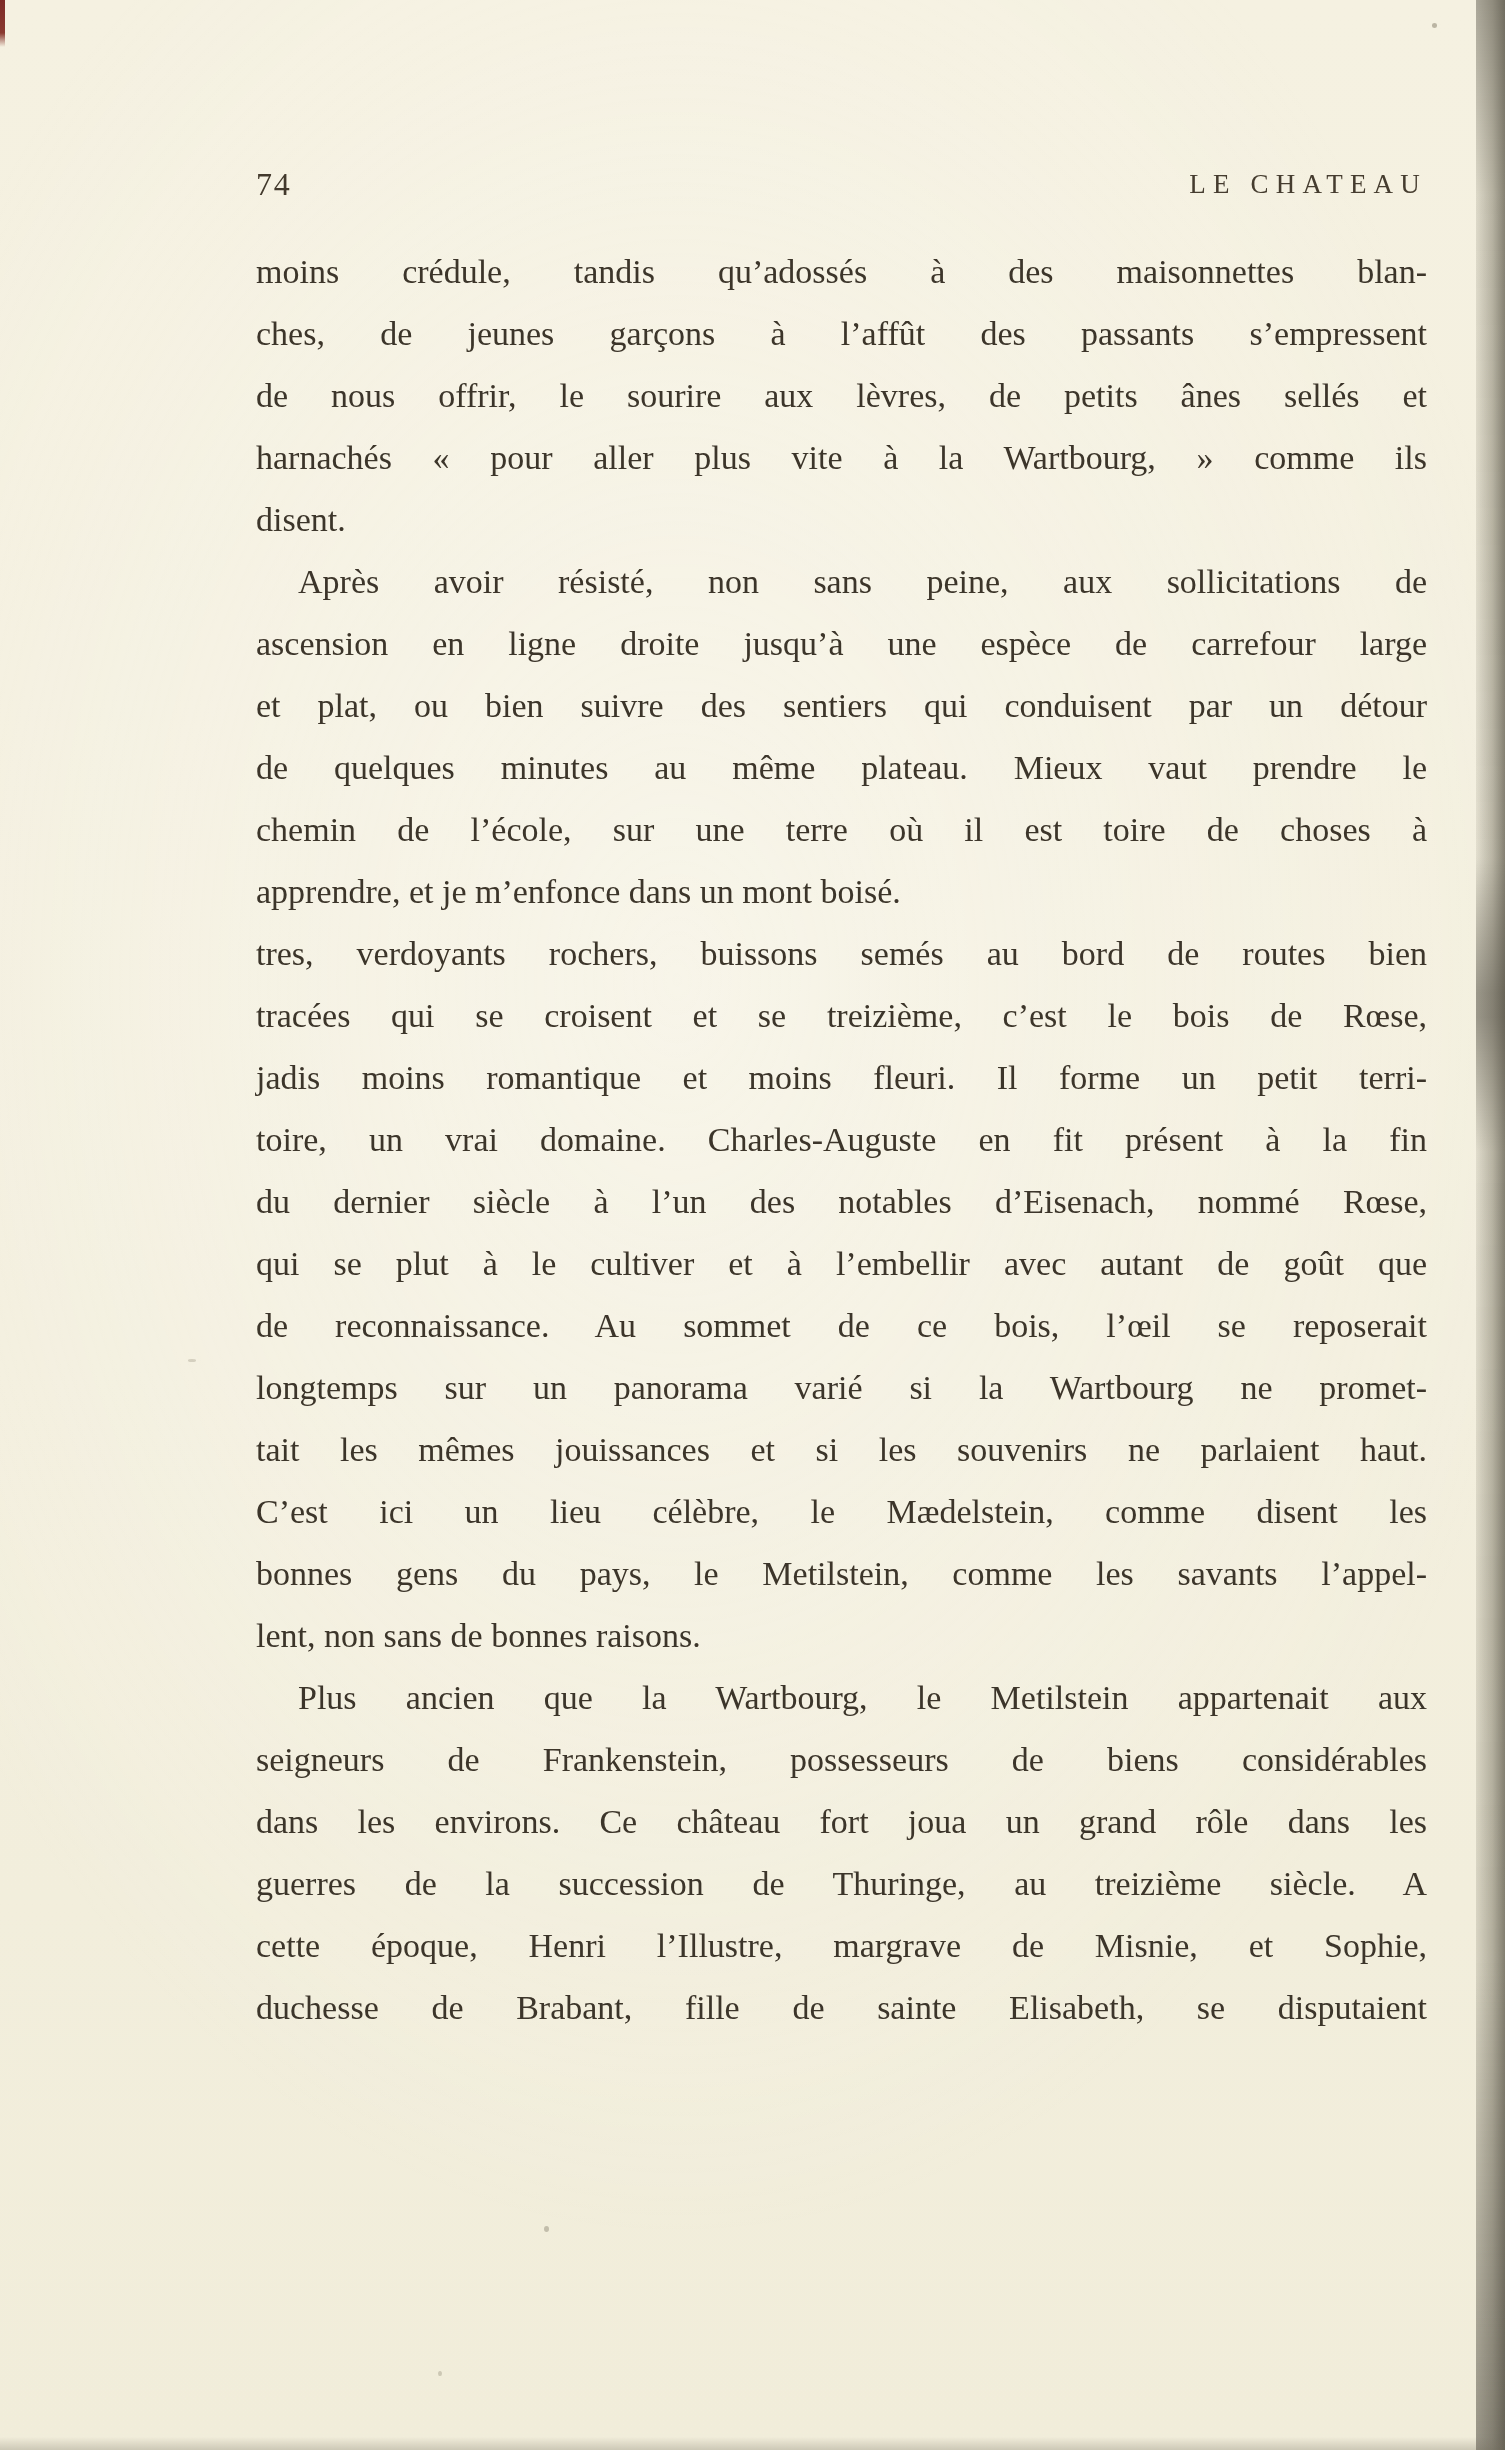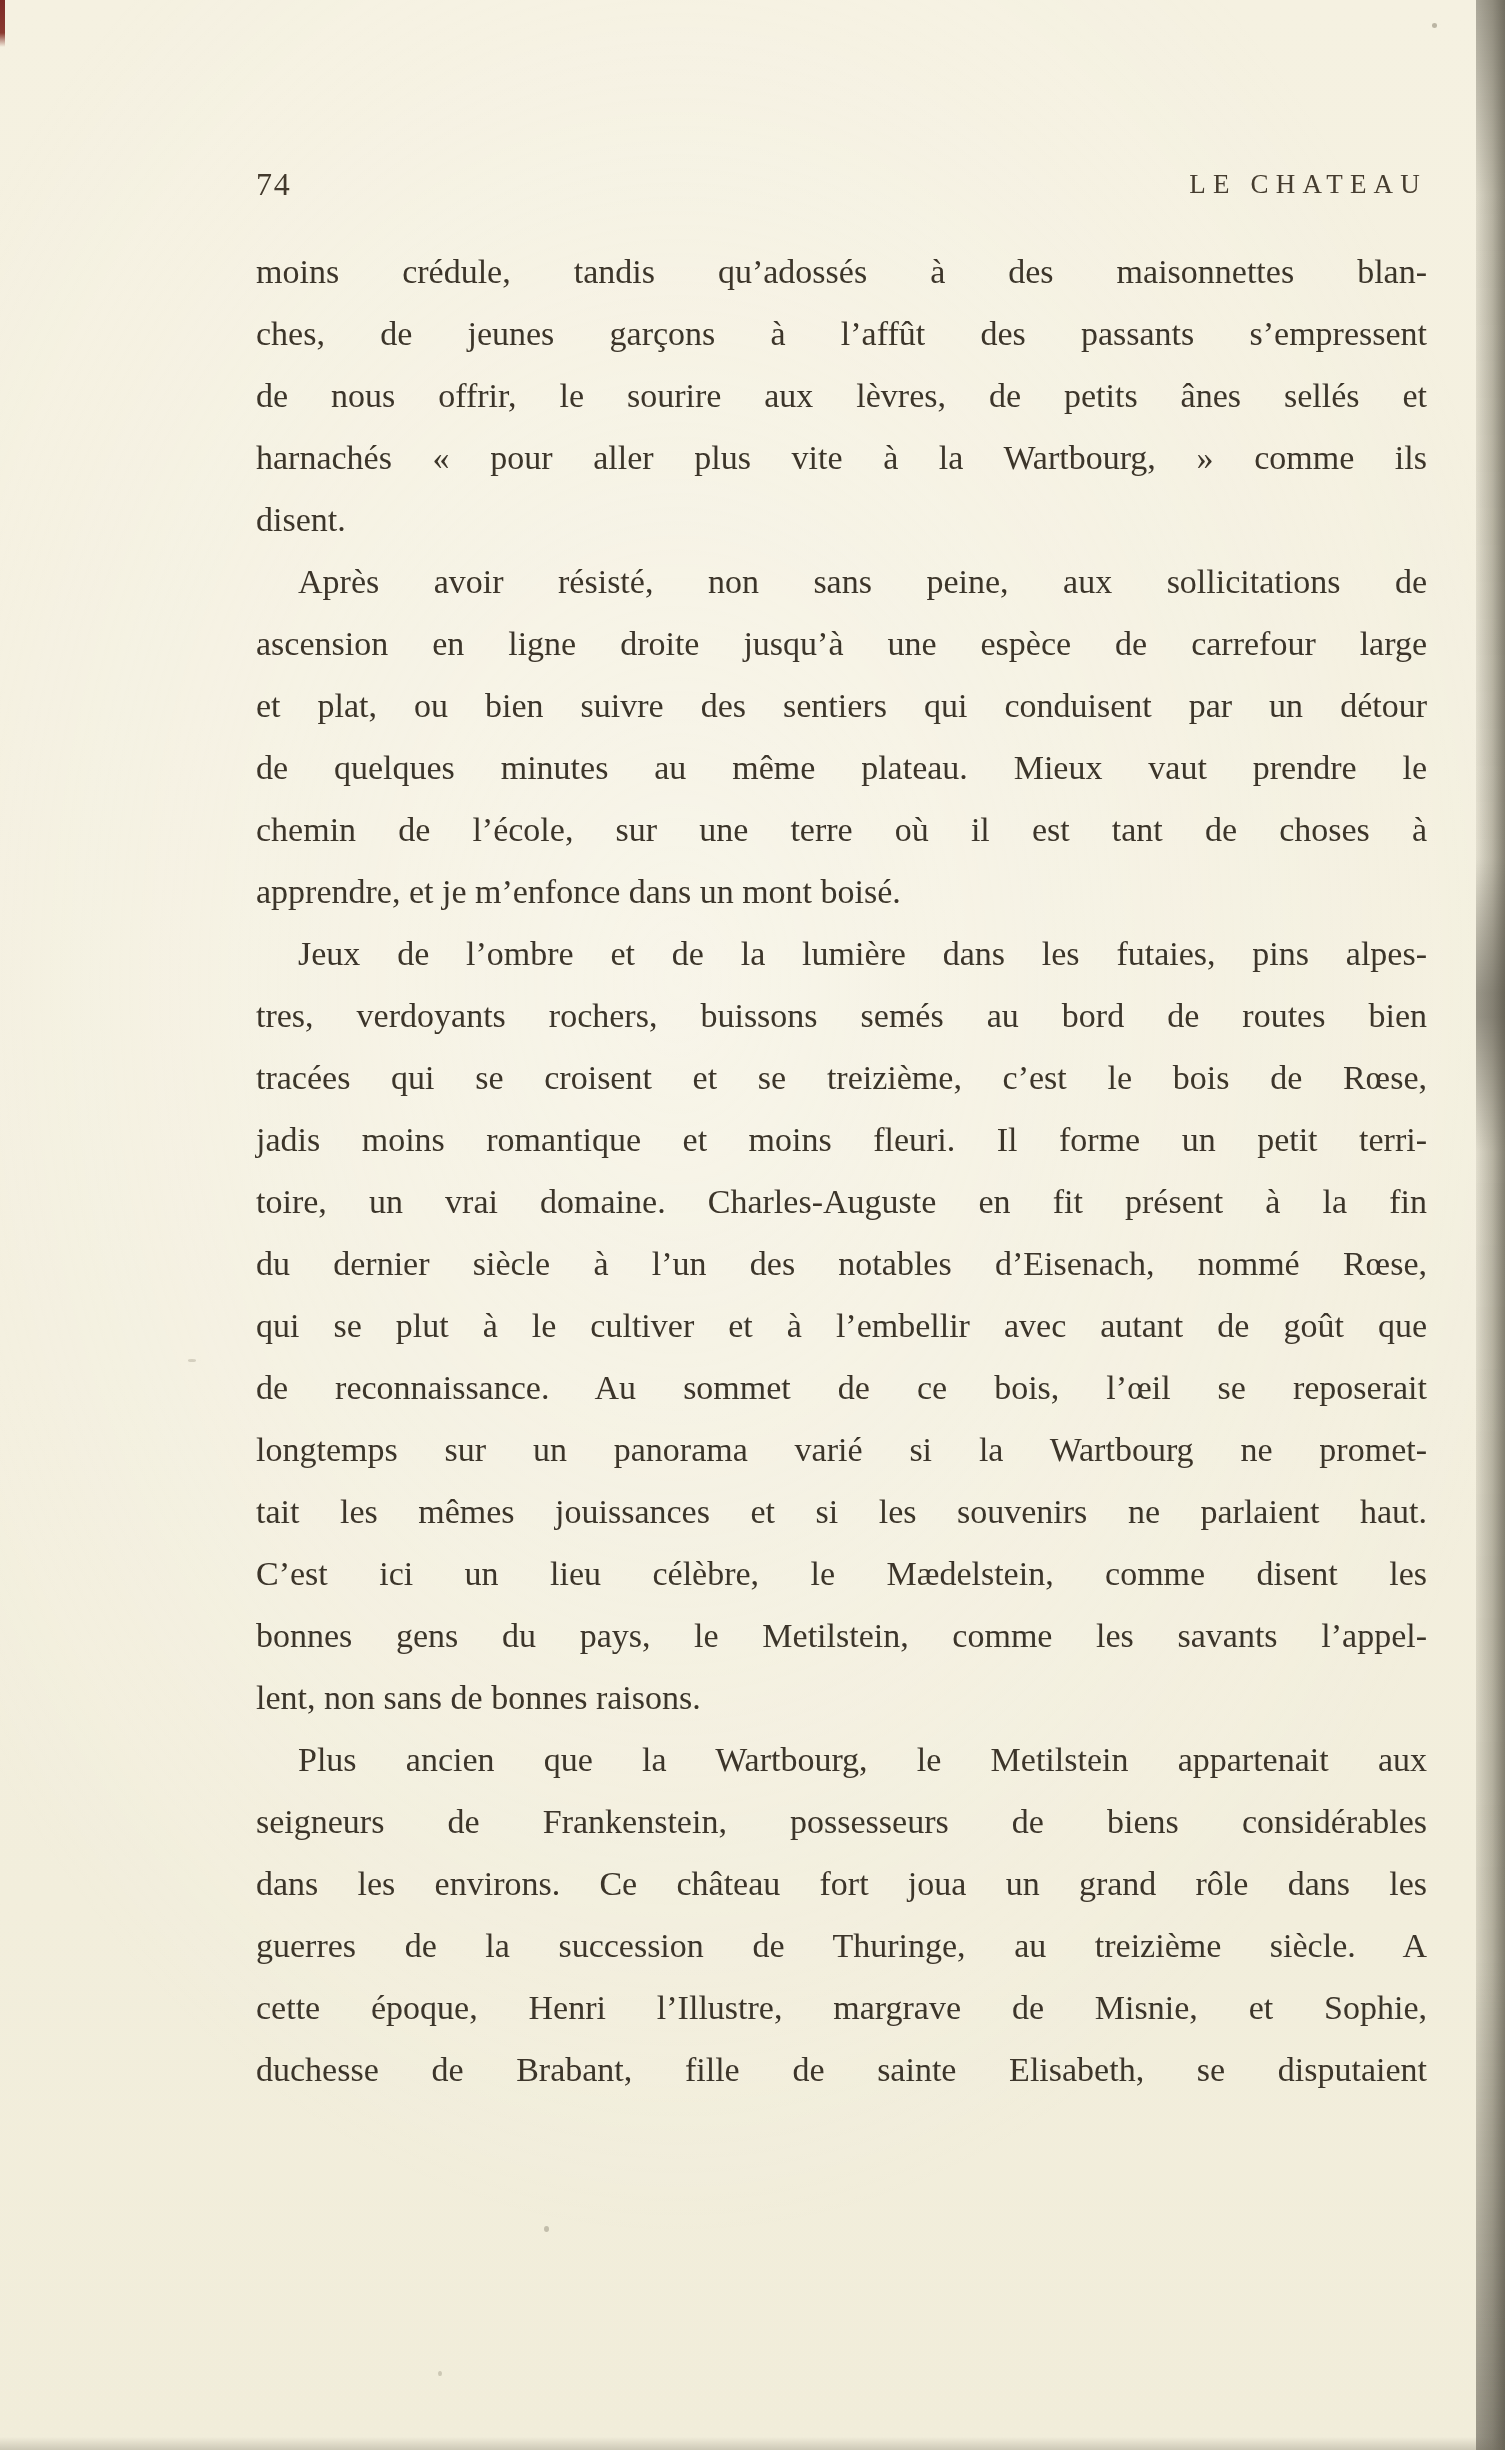--- a/index.html
+++ b/index.html
@@ -87,23 +87,22 @@
 <div class="text-block">
     <div class="line">moins crédule, tandis qu’adossés à des maisonnettes blan-</div>
     <div class="line">ches, de jeunes garçons à l’affût des passants s’empressent</div>
     <div class="line">de nous offrir, le sourire aux lèvres, de petits ânes sellés et</div>
     <div class="line">harnachés « pour aller plus vite à la Wartbourg, » comme ils</div>
     <div class="line para-end">disent.</div>
     <div class="line indent">Après avoir résisté, non sans peine, aux sollicitations de</div>
     <div class="line">ascension en ligne droite jusqu’à une espèce de carrefour large</div>
     <div class="line">et plat, ou bien suivre des sentiers qui conduisent par un détour</div>
     <div class="line">de quelques minutes au même plateau. Mieux vaut prendre le</div>
-    <div class="line">chemin de l’école, sur une terre où il est tant de choses à</div>
+    <div class="line">chemin de l’école, sur une terre où il est toire de choses à</div>
     <div class="line para-end">apprendre, et je m’enfonce dans un mont boisé.</div>
-    <div class="line indent">Jeux de l’ombre et de la lumière dans les futaies, pins alpes-</div>
     <div class="line">tres, verdoyants rochers, buissons semés au bord de routes bien</div>
     <div class="line">tracées qui se croisent et se treizième, c’est le bois de Rœse,</div>
     <div class="line">jadis moins romantique et moins fleuri. Il forme un petit terri-</div>
     <div class="line">toire, un vrai domaine. Charles-Auguste en fit présent à la fin</div>
     <div class="line">du dernier siècle à l’un des notables d’Eisenach, nommé Rœse,</div>
     <div class="line">qui se plut à le cultiver et à l’embellir avec autant de goût que</div>
     <div class="line">de reconnaissance. Au sommet de ce bois, l’œil se reposerait</div>
     <div class="line">longtemps sur un panorama varié si la Wartbourg ne promet-</div>
     <div class="line">tait les mêmes jouissances et si les souvenirs ne parlaient haut.</div>
     <div class="line">C’est ici un lieu célèbre, le Mædelstein, comme disent les</div>

